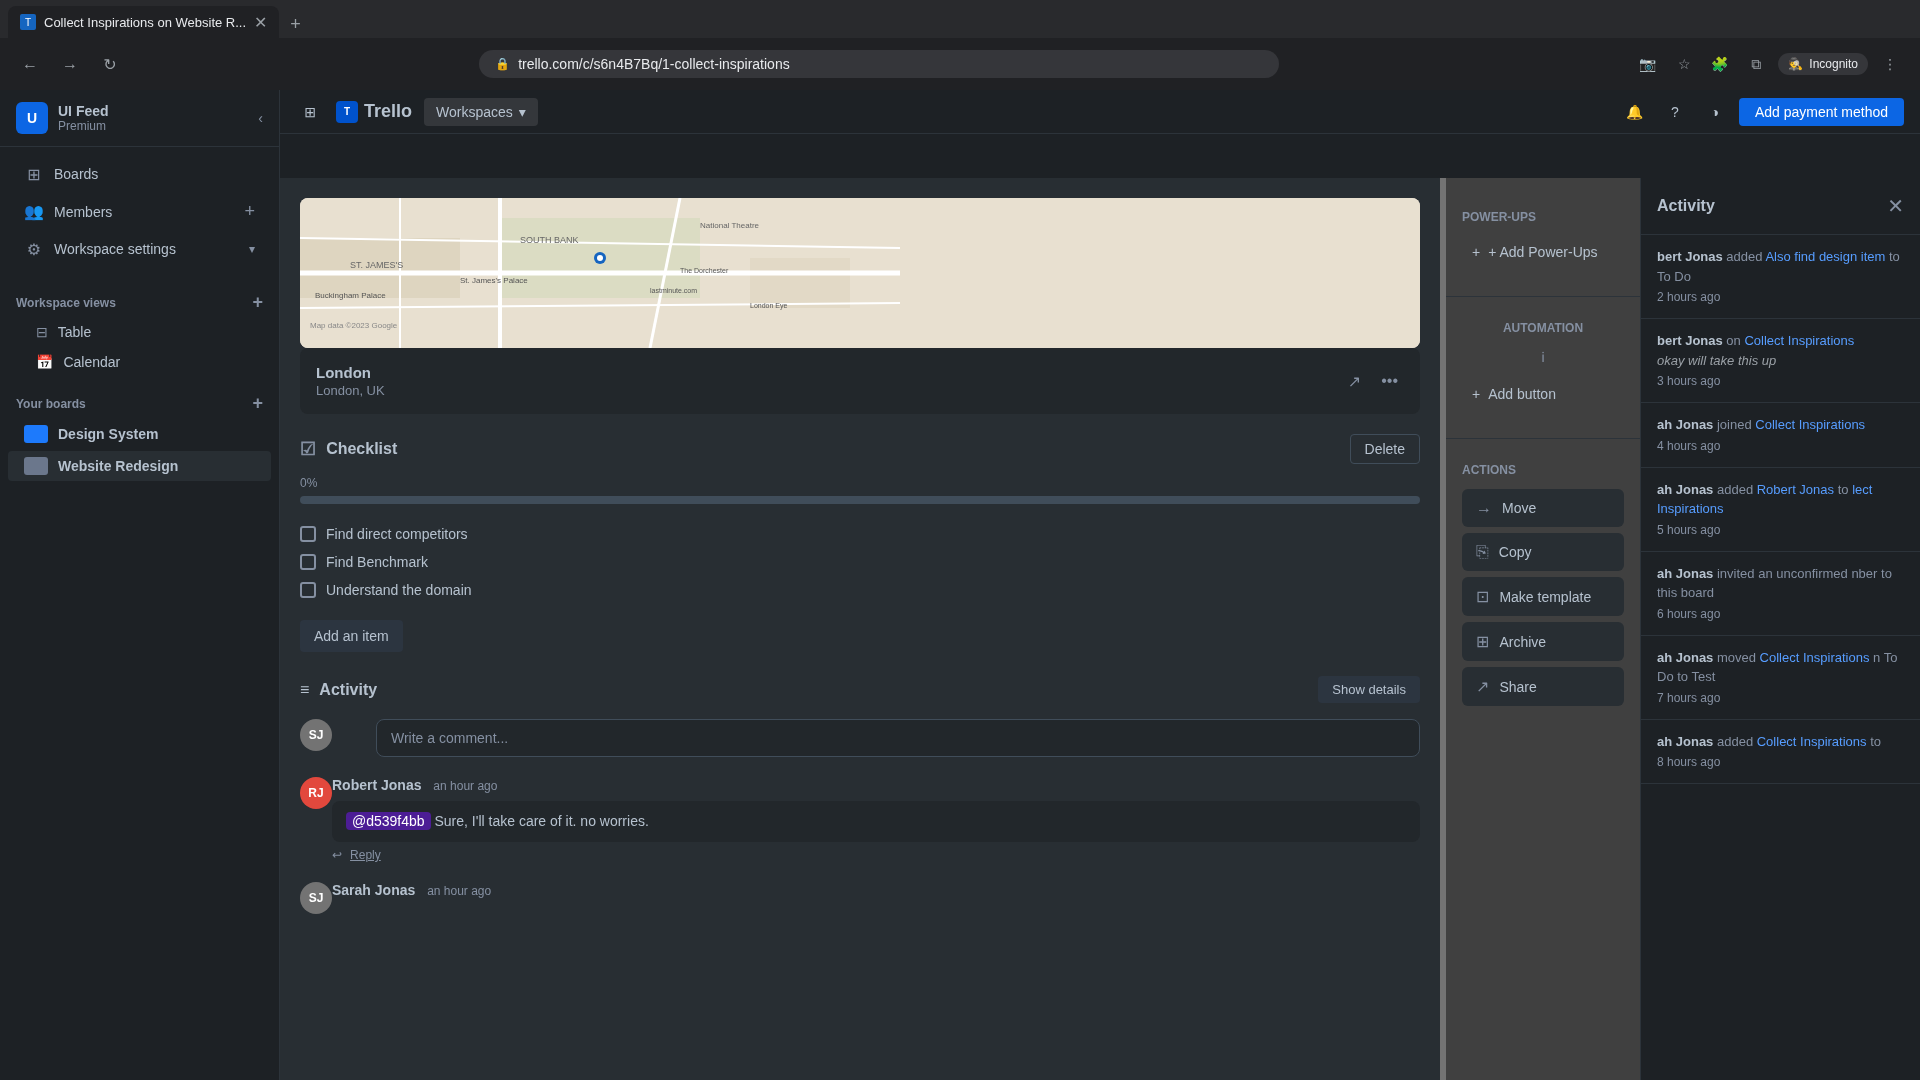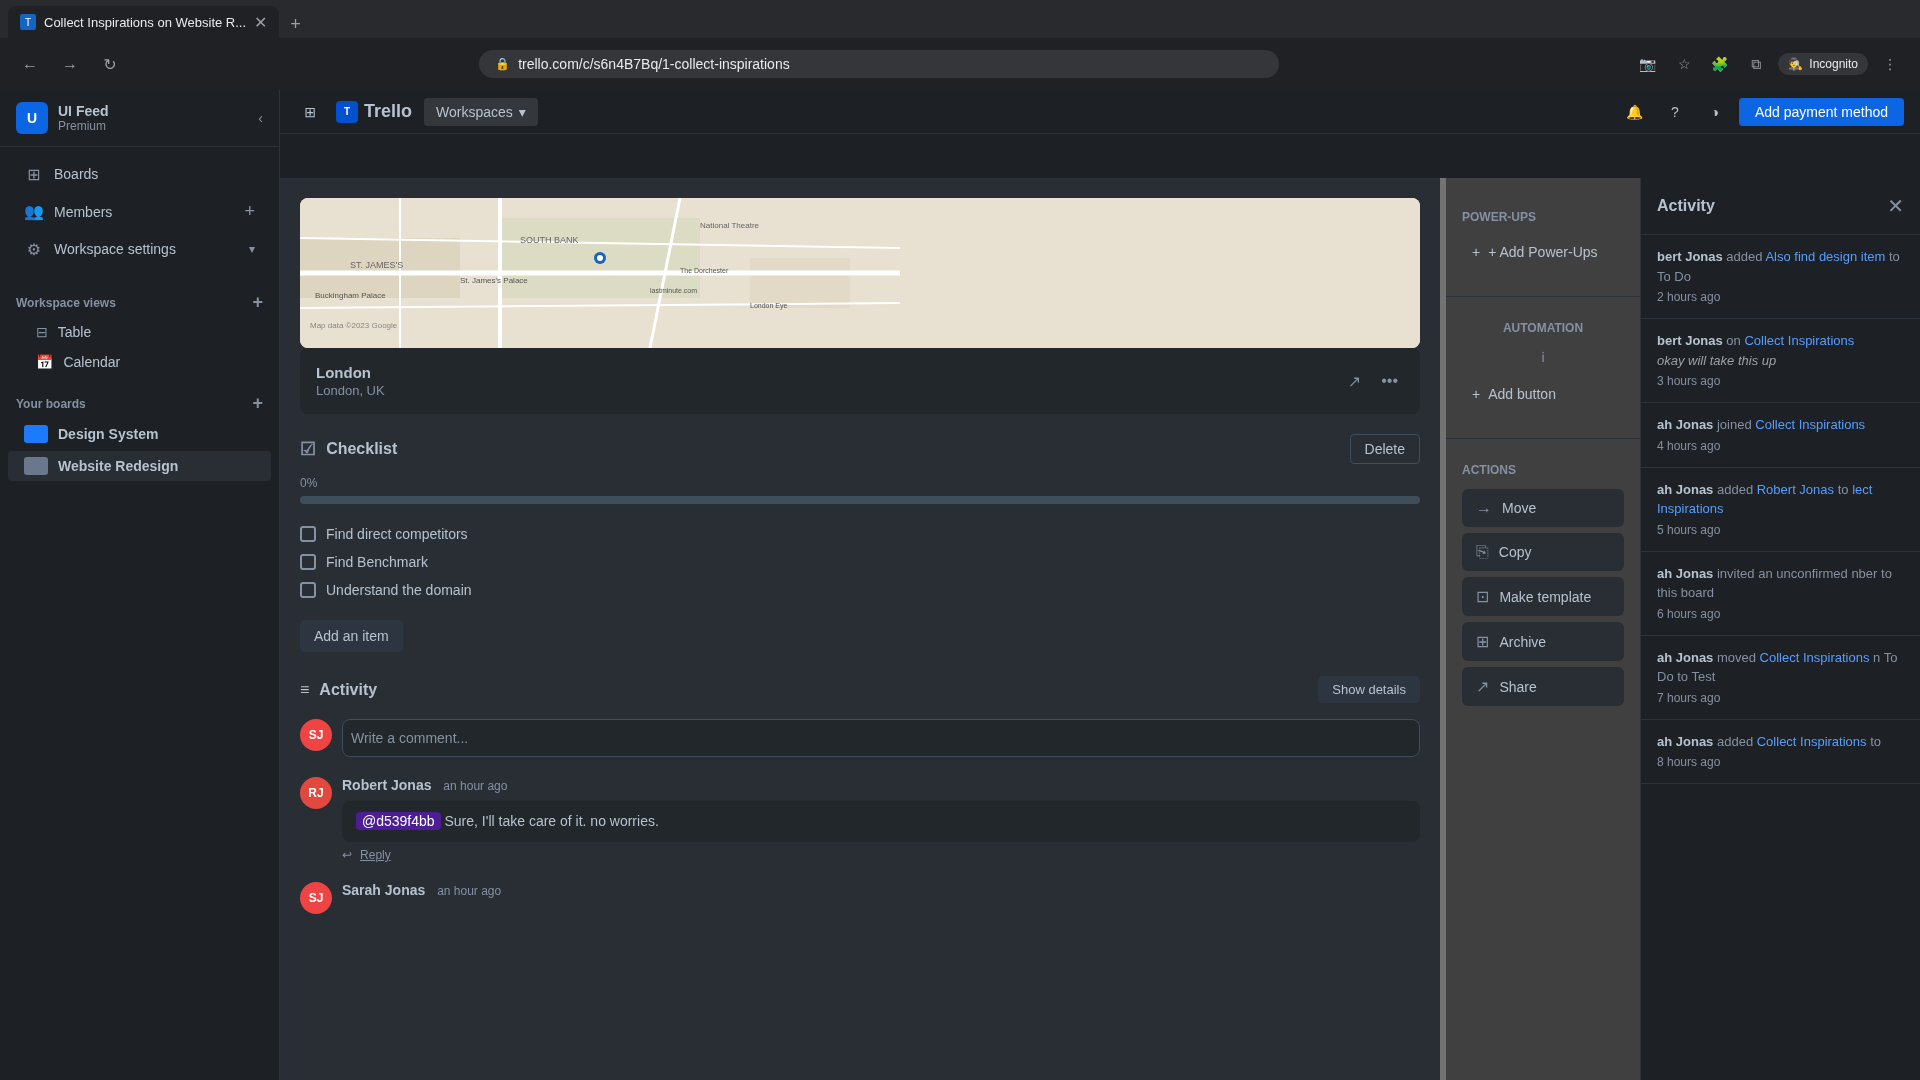--- a/index.html
+++ b/index.html
@@ -87,25 +87,25 @@
     .add-item-btn { background: #2c3540; border: none; border-radius: 4px; padding: 8px 14px; color: #b6c2cf; cursor: pointer; font-size: 14px; }
 
     
     .activity-section { margin-top: 24px; }
     .activity-header { display: flex; align-items: center; justify-content: space-between; margin-bottom: 16px; }
     .activity-title { display: flex; align-items: center; gap: 10px; font-size: 16px; font-weight: 600; color: #b6c2cf; }
     .show-details-btn { background: #2c3540; border: none; border-radius: 4px; padding: 6px 14px; color: #b6c2cf; cursor: pointer; font-size: 13px; }
 
     .comment-input-row { display: flex; align-items: flex-start; gap: 10px; margin-bottom: 20px; }
     .avatar { width: 32px; height: 32px; border-radius: 50%; display: flex; align-items: center; justify-content: center; font-size: 12px; font-weight: 700; color: white; flex-shrink: 0; }
-    .avatar.sj { background: #ef4444; }
+    .avatar.sj { background: #737373; }
     .avatar.rj { background: #e2483d; }
-    .comment-input { flex: 1; background: #22272b; border: 1px solid #404d5a; border-radius: 8px; padding: 10px 8px; color: #8590a2; font-size: 14px; cursor: text; }
-
-    .activity-entry { display: flex; gap: 10px; margin-bottom: 20px; margin-top: 10px; }
+    .comment-input { flex: 1; background: #22272b; border: 1px solid #404d5a; border-radius: 8px; padding: 10px 14px; color: #8590a2; font-size: 14px; cursor: text; margin-left: 34px; }
+
+    .activity-entry { display: flex; margin-bottom: 20px; margin-top: 10px; }
     .activity-content { flex: 1; }
     .activity-author { font-weight: 600; color: #b6c2cf; }
     .activity-time { font-size: 12px; color: #8590a2; margin-left: 8px; }
     .activity-comment { background: #22272b; border-radius: 8px; padding: 10px 14px; margin-top: 8px; color: #b6c2cf; font-size: 14px; line-height: 1.5; }
     .mention-tag { background: #4c1d95; color: white; padding: 1px 6px; border-radius: 4px; font-size: 14px; }
     .activity-reply { display: flex; align-items: center; gap: 8px; margin-top: 6px; font-size: 12px; color: #8590a2; }
     .activity-reply-btn { color: #8590a2; cursor: pointer; text-decoration: underline; }
 
     
     .right-panel { width: 200px; background: #404040; border-left: 6px solid #737373; padding: 16px 0; overflow-y: auto; flex-shrink: 0; }

